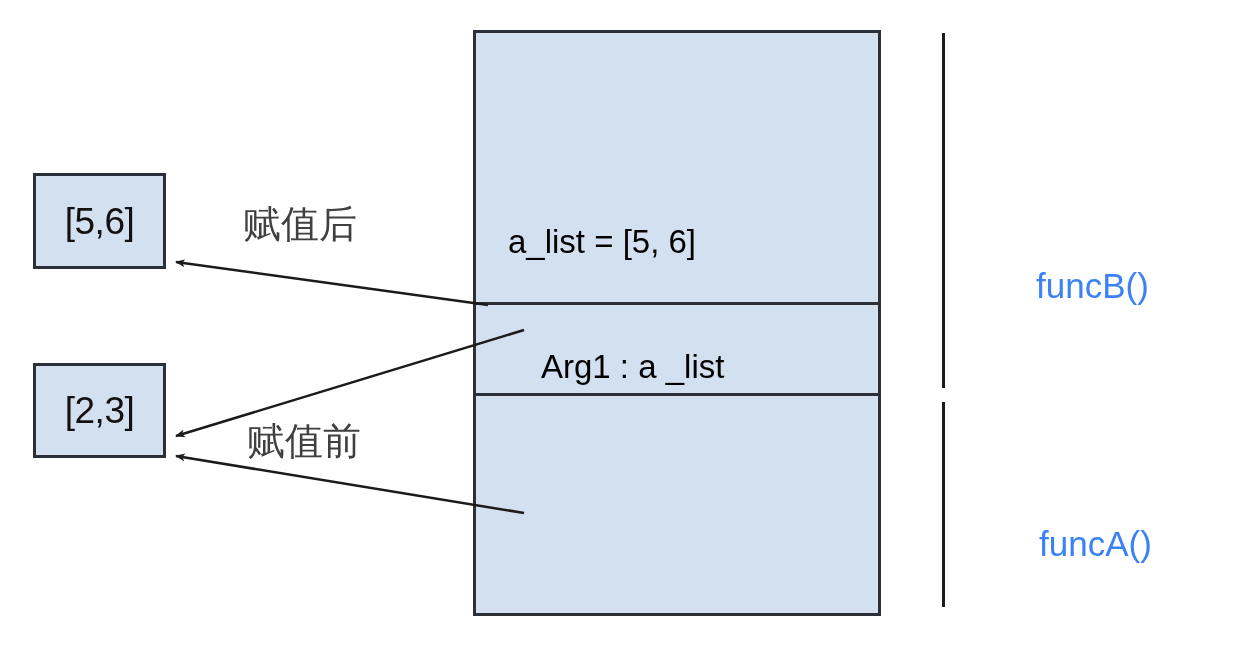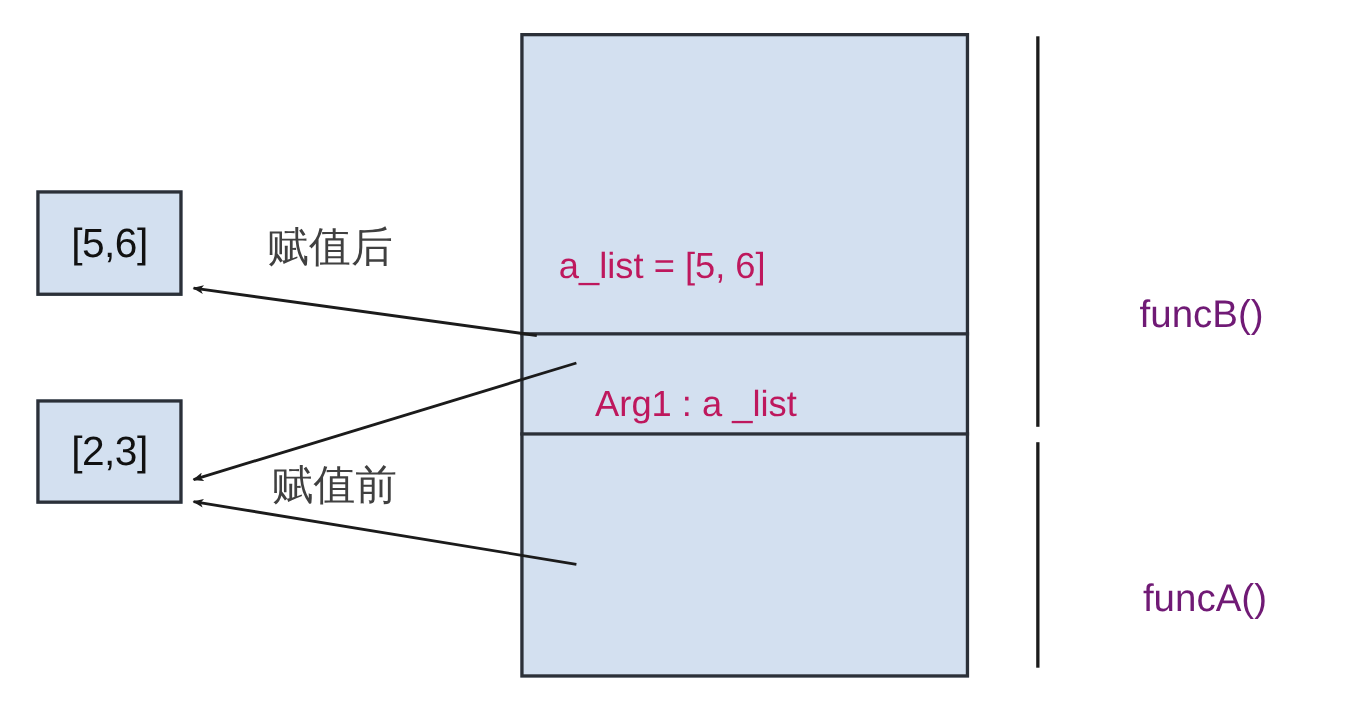--- a/index.html
+++ b/index.html
@@ -55,21 +55,21 @@
     height: 0;
     border-top: 3px solid #2b3038;
   }
   #divider-1 { top: 269px; }   
   #divider-2 { top: 360px; }   
 
   .frame-text {
     position: absolute;
     font-size: 33px;
     line-height: 1.18;
-    color: #be185d;
+    color: #000000;
     white-space: pre;
   }
   #text-assign   { left: 32px;  top: 190px; }
   #text-arg1     { left: 65px;  top: 315px; }
   #text-local {
     left: 62px;
     top: 392px;
     color: #e8392c;
     line-height: 1.28;
   }
@@ -81,21 +81,21 @@
     width: 0;
     border-left: 3px solid #1b1b1b;
   }
   #bracket-funcb { top: 33px;  height: 355px; }
   #bracket-funca { top: 402px; height: 205px; }
 
   .func-label {
     position: absolute;
     font-size: 35px;
     line-height: 1;
-    color: #701a75;
+    color: #3b82f6;
     white-space: pre;
   }
   #label-funcb { left: 1036px; top: 268px; }
   #label-funca { left: 1039px; top: 526px; }
 
   
   .cn-label {
     position: absolute;
     font-size: 38px;
     line-height: 1;

